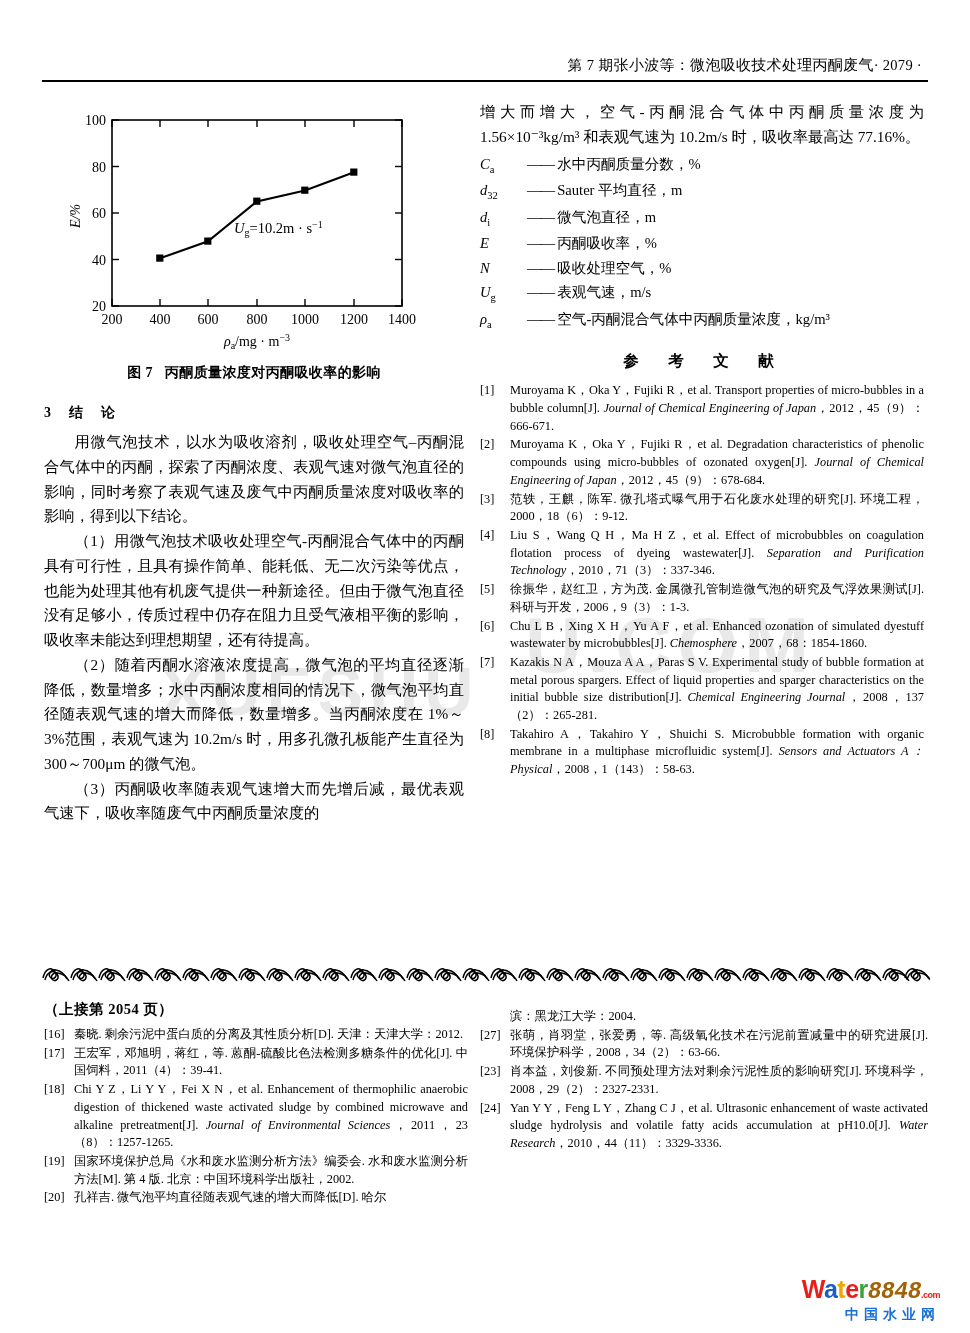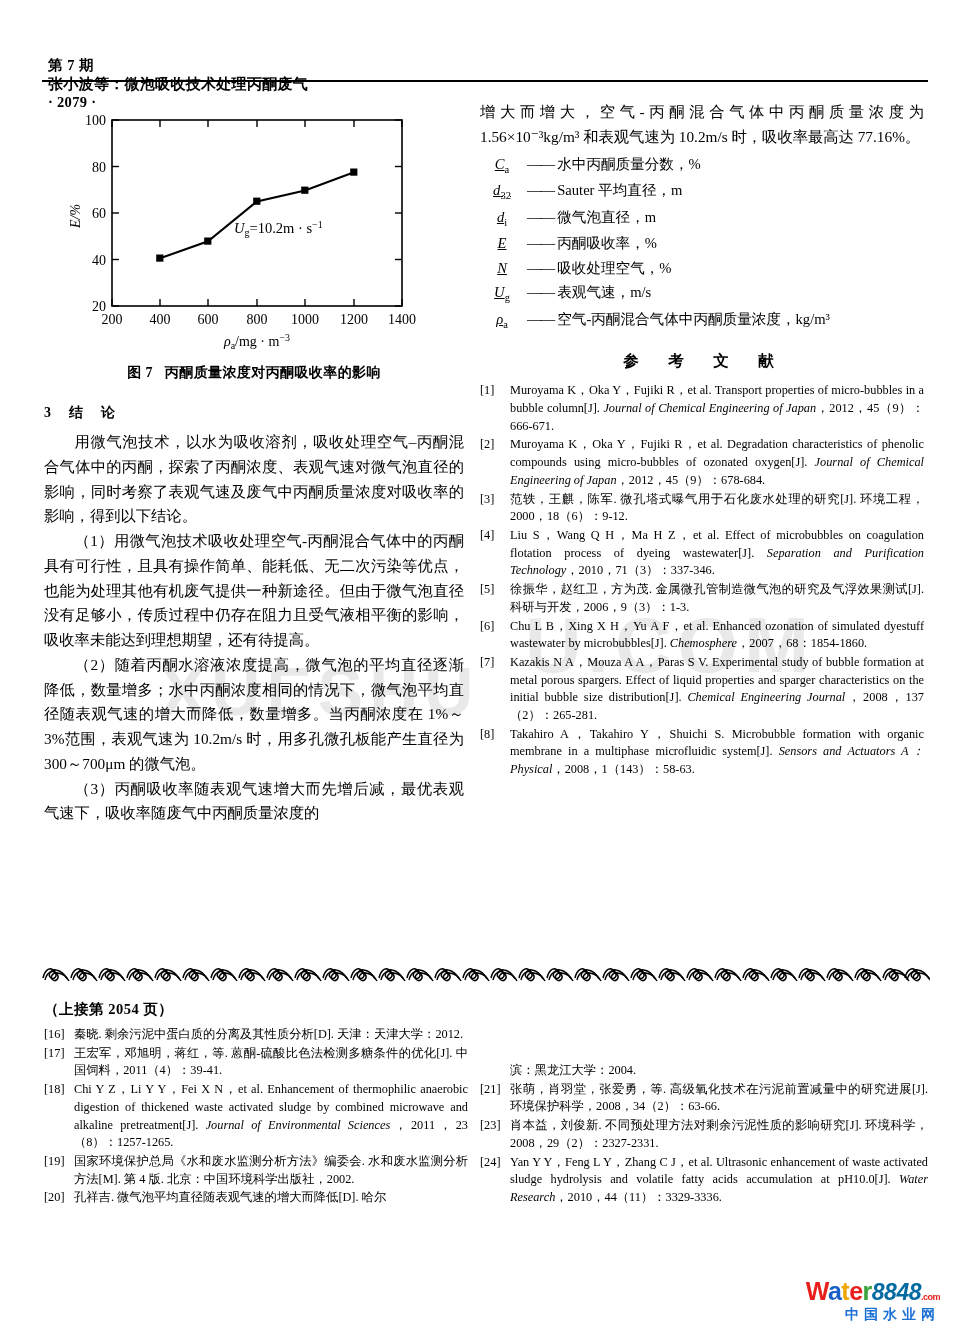--- a/index.html
+++ b/index.html
@@ -11,21 +11,21 @@
     color: #000;
     position: relative;
     overflow: hidden;
   }
   .page { position: relative; width: 970px; height: 1333px; padding: 0; }
 
   
   .runhead {
     position: absolute; left: 48px; top: 56px; width: 874px;
     display: flex; align-items: baseline; justify-content: flex-end;
-    font-size: 14.5px; font-weight: bold; flex-direction: column;
+    font-size: 14.5px; font-weight: normal;
   }
   .runhead .rh-left { letter-spacing: .5px; }
   .runhead .rh-center { font-size: 15px; letter-spacing: .3px; }
   .runhead .rh-right { letter-spacing: .3px; }
   .rule-top {
     position: absolute; left: 42px; top: 80px; width: 886px; height: 2px;
     background: #000;
   }
 
   
@@ -62,24 +62,23 @@
   }
   p.body.noindent { text-indent: 0; }
 
   
   .nomen { margin: 2px 0 0 0; }
   .nomen-row {
     display: flex; font-size: 14.6px; line-height: 1.68;
     align-items: baseline;
   }
   .nomen-sym {
-    width: 46px; text-align: center; font-style: italic;
+    width: 46px; text-align: left; font-style: italic;
     font-family: "Liberation Serif", serif; flex: none;
     padding-right: 2px;
-    text-decoration: underline;
   }
   .nomen-sym sub { font-style: normal; font-size: .72em; }
   .nomen-dash { flex: none; letter-spacing: -1px; padding: 0 3px 0 1px; }
   .nomen-def { flex: 1; }
 
   
   .refs { margin-top: 4px; }
   .ref {
     display: flex; font-size: 12.3px; line-height: 1.44;
     margin-bottom: 1px;
@@ -93,21 +92,21 @@
     position: absolute; left: 42px; top: 963px; width: 888px; height: 24px;
     overflow: hidden;
   }
 
   
   .cont-note {
     position: absolute; left: 44px; top: 1000px;
     font-size: 14.5px; font-weight: bold; letter-spacing: .5px;
   }
   .col-left-b  { position: absolute; left: 44px;  top: 1026px; width: 424px; }
-  .col-right-b { position: absolute; left: 480px; top: 1062px; width: 448px; }
+  .col-right-b { position: absolute; left: 480px; top: 1008px; width: 448px; }
 
   
   .wm {
     position: absolute; font-family: "Liberation Sans", sans-serif;
     font-weight: bold; color: #e9e9e9; user-select: none;
     pointer-events: none; white-space: nowrap;
   }
   .wm-1 { left: 160px; top: 604px; font-size: 68px; letter-spacing: 6px; margin-top: 48px; }
   .wm-2 { left: 525px; top: 600px; font-size: 78px; letter-spacing: 6px; }
 
@@ -119,22 +118,22 @@
   .logo-main {
     font-family: "Liberation Sans", sans-serif; font-weight: bold;
     font-size: 25px; letter-spacing: -.5px;
   }
   .logo-main .c1 { color: #e8201b; }
   .logo-main .c2 { color: #1a5fc8; }
   .logo-main .c3 { color: #f0a500; }
   .logo-main .c4 { color: #e8201b; }
   .logo-main .c5 { color: #3aa33a; }
   .logo-main .num {
-    color: #0369a1; font-style: italic; font-size: 23px;
-    font-family: Liberation Sans, sans-serif;
+    color: #a16207; font-style: italic; font-size: 23px;
+    font-family: Liberation Mono, monospace;
   }
   .logo-main .dotcom { color: #e8201b; font-size: 9px; font-weight: bold; }
   .logo-sub {
     color: #1a6fd4; font-family: "Liberation Sans", sans-serif;
     font-size: 14px; font-weight: bold; letter-spacing: 5px;
     margin-top: 3px;
   }
 </style>
 </head>
 <body>
@@ -389,21 +388,21 @@
       <span class="ref-text">孔祥吉. 微气泡平均直径随表观气速的增大而降低[D]. 哈尔</span>
     </div>
   </div>
 
   <div class="col-right-b">
     <div class="ref">
       <span class="ref-num"></span>
       <span class="ref-text">滨：黑龙江大学：2004.</span>
     </div>
     <div class="ref">
-      <span class="ref-num">[21]</span>
+      <span class="ref-num">[27]</span>
       <span class="ref-text">张萌，肖羽堂，张爱勇，等. 高级氧化技术在污泥前置减量中的研究进展[J]. 环境保护科学，2008，34（2）：63-66.</span>
     </div>
     <div class="ref">
       <span class="ref-num">[23]</span>
       <span class="ref-text">肖本益，刘俊新. 不同预处理方法对剩余污泥性质的影响研究[J]. 环境科学，2008，29（2）：2327-2331.</span>
     </div>
     <div class="ref">
       <span class="ref-num">[24]</span>
       <span class="ref-text">Yan Y Y，Feng L Y，Zhang C J，et al. Ultrasonic enhancement of waste activated sludge hydrolysis and volatile fatty acids accumulation at pH10.0[J]. <i>Water Research</i>，2010，44（11）：3329-3336.</span>
     </div>

